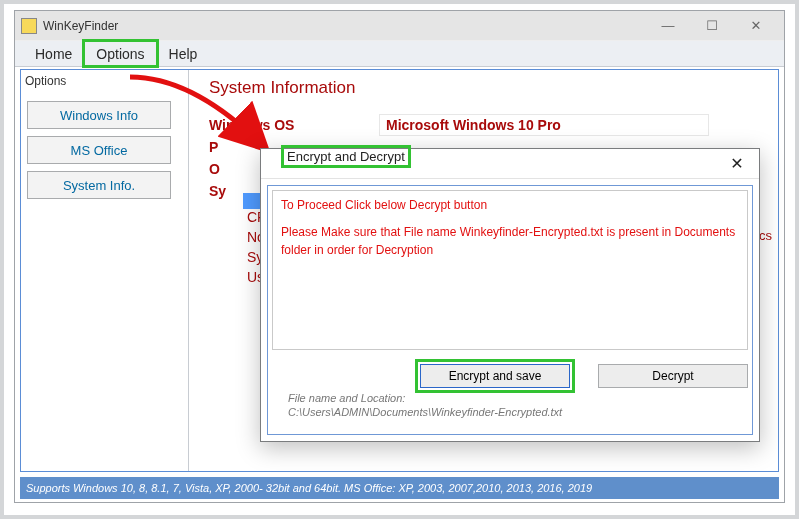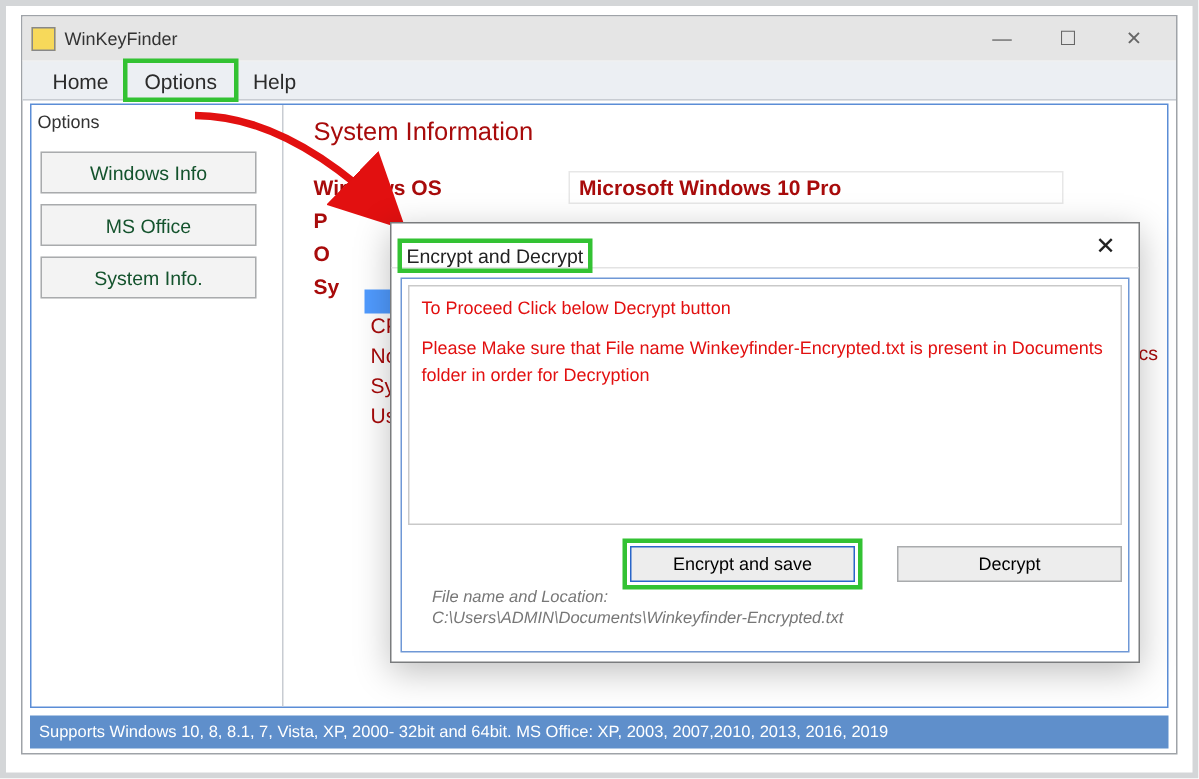--- a/index.html
+++ b/index.html
@@ -16,43 +16,43 @@
   .titlebar .spacer { flex: 1; }
   .ctrl { width: 44px; height: 28px; display: flex; align-items: center; justify-content: center; color: #666; font-size: 13px; }
 
   .menubar { height: 26px; background: #eceff3; border-bottom: 1px solid #c8ccd2; display: flex; align-items: stretch; padding-left: 8px; }
   .menuitem { padding: 0 12px; display: flex; align-items: center; font-size: 14px; color: #2b2b2b; }
   .menuitem.highlight { outline: 3px solid #33c233; outline-offset: -1px; }
 
   .content { position: absolute; top: 58px; left: 5px; right: 5px; bottom: 30px; border: 1px solid #5b8dd6; background: #fff; display: flex; }
   .sidebar { width: 168px; border-right: 1px solid #c8ccd2; padding: 2px 4px 0 2px; }
   .sidebar-label { font-size: 12px; color: #333; padding: 2px 0 6px 2px; }
-  .side-btn { width: 144px; height: 28px; margin: 7px 4px; border: 1px solid #a9abad; background: #f3f3f3; font-size: 13px; color: #14532d; display: flex; align-items: center; justify-content: center; }
+  .side-btn { width: 144px; height: 28px; margin: 7px 4px; border: 1px solid #a9abad; background: #f3f3f3; font-size: 13px; color: #0369a1; display: flex; align-items: center; justify-content: center; }
 
   .main { flex: 1; padding: 8px 10px 4px 20px; position: relative; }
   .section-title { color: #a80b0b; font-size: 17px; margin: 0 0 16px 0; }
   .row { display: flex; align-items: center; font-size: 14px; height: 22px; }
   .row .label { width: 170px; color: #a80b0b; font-weight: 600; }
   .row .val { color: #a80b0b; padding-left: 4px; }
   .row.os .label, .row.os .val { font-weight: 600; }
   .row.os .val { border: 1px solid #e7e7e7; padding: 2px 6px; width: 330px; background:#fff; }
   .leftlabels { position: absolute; left: 58px; top: 137px; font-size: 14px; color: #a80b0b; line-height: 20px; }
   .leftlabels span { display:block; }
 
   
   .bluebar { position: absolute; left: 54px; top: 123px; width: 330px; height: 16px; background: #509bff; }
 
   .rightedge { position:absolute; right:6px; top:158px; font-size:13px; color:#a80b0b; }
 
   
-  .footer { position: absolute; left: 5px; right: 5px; bottom: 3px; height: 22px; background: #5f8fcb; color: #fff; font-size: 11px; display: flex; align-items: center; padding: 0 6px; }
+  .footer { position: absolute; left: 5px; right: 5px; bottom: 3px; height: 22px; background: #5f8fcb; color: #fff; font-size: 11px; font-style: italic; display: flex; align-items: center; padding: 0 6px; }
 
   
   .dialog { position: absolute; left: 256px; top: 144px; width: 500px; height: 294px; background: #fff; border: 1px solid #7a7c7e; box-shadow: 0 6px 22px rgba(0,0,0,.25); }
-  .dlg-titlebar { height: 30px; display: flex; align-items: flex-end; padding-left: 8px; border-bottom: 1px solid #e3e3e3; }
+  .dlg-titlebar { height: 30px; display: flex; align-items: flex-start; padding-left: 24px; border-bottom: 1px solid #e3e3e3; }
   .dlg-title { font-size: 13px; color: #222; outline: 3px solid #33c233; outline-offset: 1px; padding: 0 2px; }
   .dlg-close { margin-left: auto; width: 44px; height: 28px; display: flex; align-items: center; justify-content: center; font-size: 16px; color: #222; }
   .dlg-body { position: absolute; top: 36px; left: 6px; right: 6px; bottom: 6px; border: 1px solid #6f98d6; background: #fff; padding: 4px; }
   .msgbox { border: 1px solid #c9c9c9; height: 160px; padding: 6px 8px; font-size: 12px; color: #e21010; line-height: 1.45; overflow: hidden; }
   .msgbox p { margin: 0 0 10px 0; }
   .btnrow { display: flex; gap: 28px; margin: 14px 0 0 16px; justify-content: flex-end; }
   .dlg-btn { width: 150px; height: 24px; border: 1px solid #a9abad; background: #ededed; font-size: 12px; display: flex; align-items: center; justify-content: center; }
   .dlg-btn.primary { outline: 3px solid #33c233; outline-offset: 2px; border: 1px solid #2a66c9; }
   .pathrow { margin: 4px 0 0 16px; font-size: 11px; color: #777; font-style: italic; line-height: 1.25; }
 

